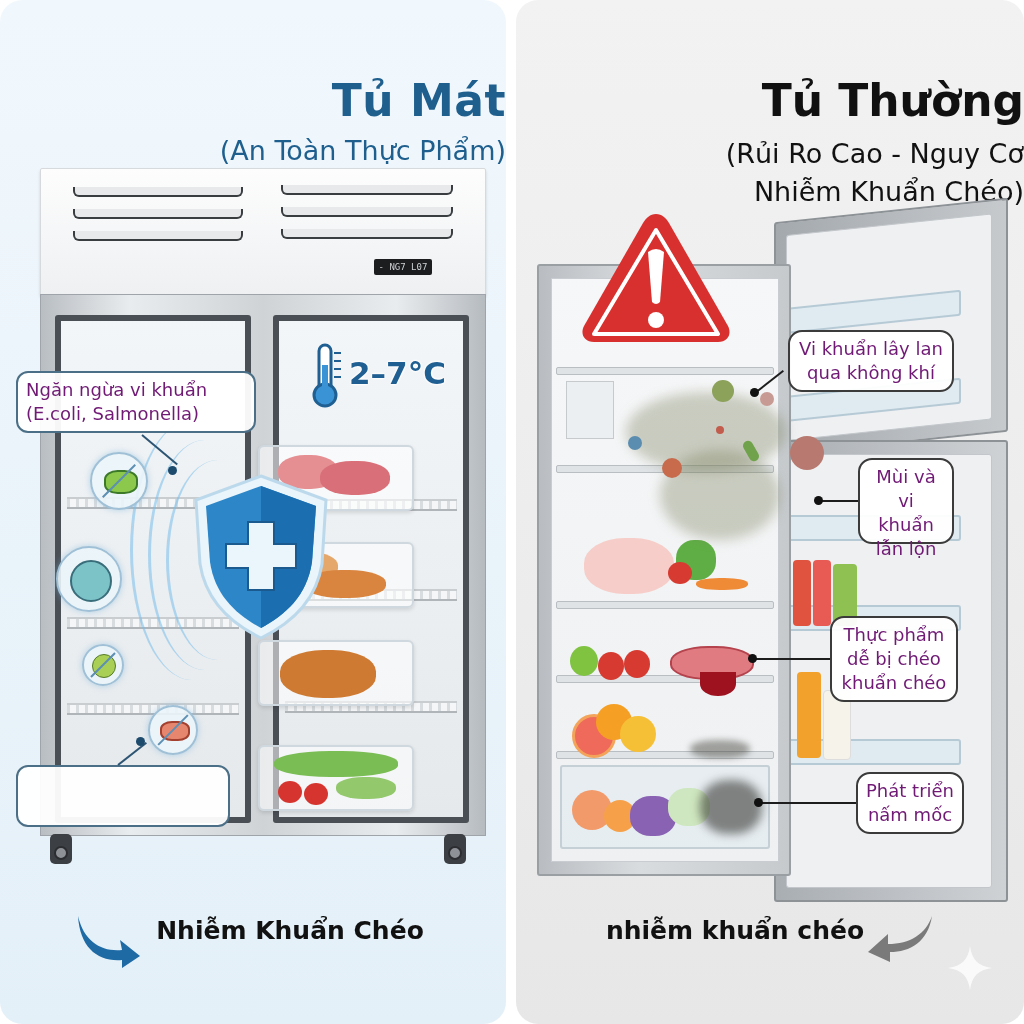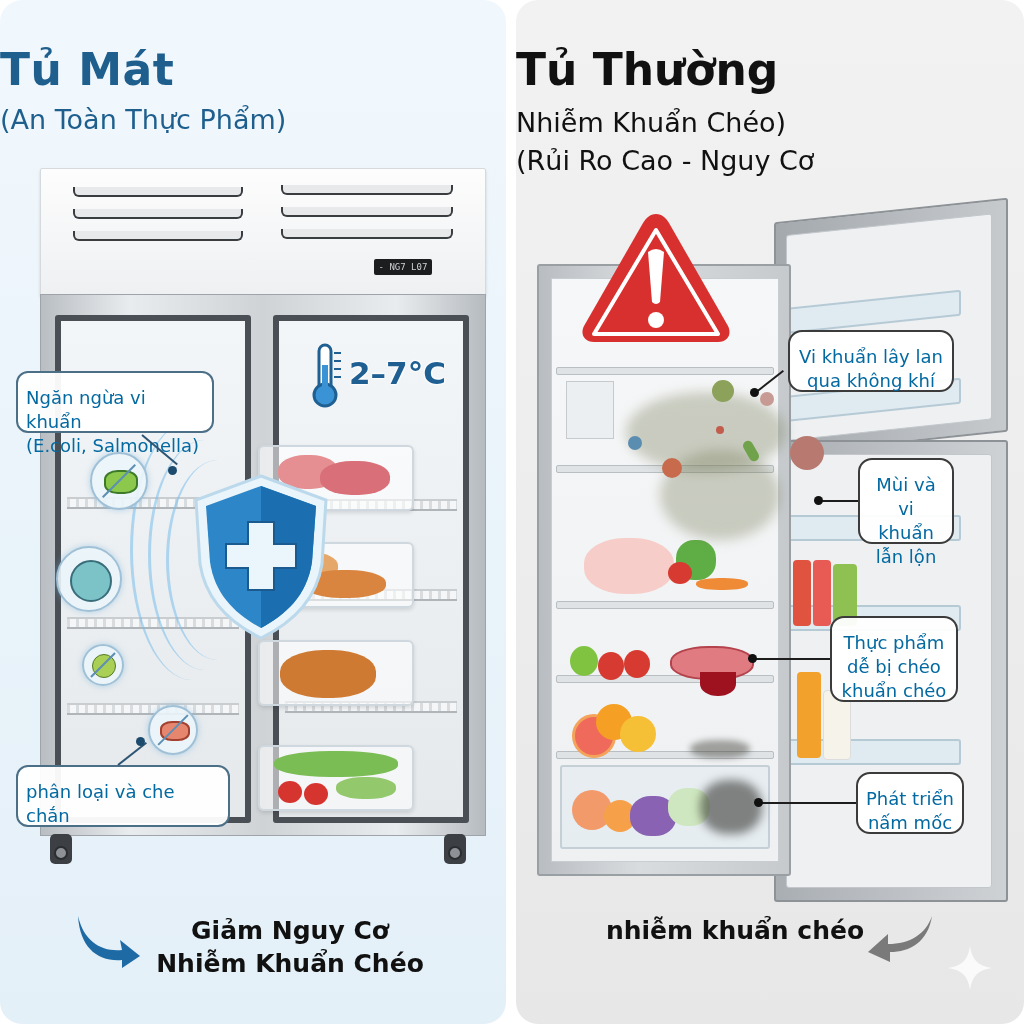--- a/index.html
+++ b/index.html
@@ -2,21 +2,21 @@
 <html><head>
 <meta charset="utf-8">
 <style>
   html, body { margin:0; padding:0; }
   body { width:1024px; height:1024px; background:#ffffff; position:relative; overflow:hidden;
          font-family: "DejaVu Sans", "Liberation Sans", sans-serif; }
   .panel { position:absolute; top:0; height:1024px; border-radius:22px; overflow:hidden; }
   .panel-left { left:0; width:506px; background:linear-gradient(180deg,#f1f8fd 0%,#e9f3fa 55%,#e4f0f8 100%); }
   .panel-right { left:516px; width:508px; background:linear-gradient(180deg,#f2f2f2 0%,#ececec 60%,#e7e7e7 100%); }
 
-  .title { position:absolute; left:0; right:0; text-align:left; font-weight:bold; }
+  .title { position:absolute; left:0; right:0; text-align:right; font-weight:bold;margin-top:31px; }
   .left-title { top:44px; font-size:44px; color:#1e5f8e; letter-spacing:0.5px; }
   .left-subtitle { top:104px; font-size:27px; color:#1e5f8e; font-weight:normal; }
   .right-title { top:44px; font-size:44px; color:#111; }
   .right-subtitle { top:104px; font-size:27px; color:#111; font-weight:normal; line-height:38px; }
 
   
   .cfridge { position:absolute; left:40px; top:168px; width:472px; height:690px; }
   .cf-top { position:absolute; left:0; top:0; width:444px; height:126px; background:linear-gradient(180deg,#fdfdfd,#eef0f2);
             border:1px solid #d6dadd; border-radius:2px; box-shadow:0 2px 3px rgba(0,0,0,0.15); }
   .vent { position:absolute; height:8px; border:2px solid #3a3d40; border-top:none; border-radius:0 0 6px 6px; background:#e7e9eb; }
@@ -41,21 +41,21 @@
 
   .germ-badge { position:absolute; border-radius:50%; background:rgba(235,245,250,0.9); border:2px solid #9fc0d6; box-shadow:0 0 6px rgba(120,180,220,0.5); }
   .germ { position:absolute; border-radius:50%; }
   .nobar { position:absolute; height:2px; background:#5c8fb3; transform:rotate(-45deg); }
 
   .thermo { position:absolute; left:312px; top:343px; width:30px; height:66px; }
   .temp { position:absolute; left:349px; top:355px; font-size:31px; font-weight:bold; color:#1f5f92;
           text-shadow:0 0 3px #fff,0 0 3px #fff,0 0 3px #fff; }
 
   .callout { position:absolute; background:rgba(255,255,255,0.95); border:2px solid #4b6f86; border-radius:12px;
-             color:#0369a1; font-size:18px; line-height:24px; padding:13px 8px; box-sizing:border-box; }
+             color:#701a75; font-size:18px; line-height:24px; padding:5px 8px; box-sizing:border-box; }
   .callout.dark { border-color:#3b3b3b; border-radius:14px; text-align:center; }
   .leader { position:absolute; height:2px; background:#2d5573; transform-origin:left center; }
   .leader.dark { background:#1d1d1d; }
   .dot { position:absolute; width:9px; height:9px; border-radius:50%; background:#1d4b6e; }
   .dot.dark { background:#111; }
 
   .bottom-text { position:absolute; text-align:center; font-weight:bold; font-size:25px; color:#111; line-height:33px; }
 
   
   .hf-body { position:absolute; left:537px; top:264px; width:250px; height:608px; background:linear-gradient(90deg,#b9bdc1,#d9dcdf 40%,#c6cacd);
@@ -161,45 +161,43 @@
   <rect x="7" y="2" width="12" height="46" rx="6" fill="#fff" stroke="#1f5f92" stroke-width="3"></rect>
   <circle cx="13" cy="52" r="11" fill="#3a93d4" stroke="#1f5f92" stroke-width="3"></circle>
   <rect x="10" y="22" width="6" height="30" fill="#3a93d4"></rect>
   <line x1="22" y1="10" x2="29" y2="10" stroke="#1f5f92" stroke-width="2"></line>
   <line x1="22" y1="18" x2="29" y2="18" stroke="#1f5f92" stroke-width="2"></line>
   <line x1="22" y1="26" x2="29" y2="26" stroke="#1f5f92" stroke-width="2"></line>
   <line x1="22" y1="34" x2="29" y2="34" stroke="#1f5f92" stroke-width="2"></line>
 </svg>
 <div class="temp">2–7°C</div>
 
-<div class="callout" style="left:16px;top:371px;width:198px;height:62px;">
+<div class="callout" style="left:16px;top:371px;width:240px;height:62px;">
   <div>Ngăn ngừa vi khuẩn</div>
   <div>(E.coli, Salmonella)</div>
 </div>
 <div class="leader" style="left:142px;top:434px;width:46px;transform:rotate(40deg);"></div>
 <div class="dot" style="left:168px;top:466px;"></div>
 
 <div class="callout" style="left:16px;top:765px;width:214px;height:62px;">
-  <div>phân loại và che chắn</div>
 </div>
 <div class="leader" style="left:118px;top:764px;width:36px;transform:rotate(-38deg);"></div>
 <div class="dot" style="left:136px;top:737px;"></div>
 
 <svg class="arrow-svg" style="left:74px;top:912px;width:70px;height:56px;" viewBox="0 0 70 56">
   <path d="M4 4 C10 30 28 40 48 38 L46 28 L66 44 L48 56 L48 48 C24 50 6 36 4 4 Z" fill="#1e6aa5"></path>
 </svg>
 <div class="bottom-text" style="left:140px;top:914px;width:300px;">
-  <div>Giảm Nguy Cơ</div>
   <div>Nhiễm Khuẩn Chéo</div>
 </div>
 
 <div class="title right-title" style="left:516px;width:508px;">Tủ Thường</div>
 <div class="title right-subtitle" style="left:516px;width:508px;">
+  <div>(Rủi Ro Cao - Nguy Cơ</div>
   <div>Nhiễm Khuẩn Chéo)</div>
-  <div>(Rủi Ro Cao - Nguy Cơ</div>
 </div>
 
 <div class="hf-door-top">
   <div class="door-liner">
     <div class="door-bin" style="top:72px;"></div>
     <div class="door-bin" style="top:160px;"></div>
   </div>
 </div>
 <div class="hf-door-bot">
   <div class="door-liner">

